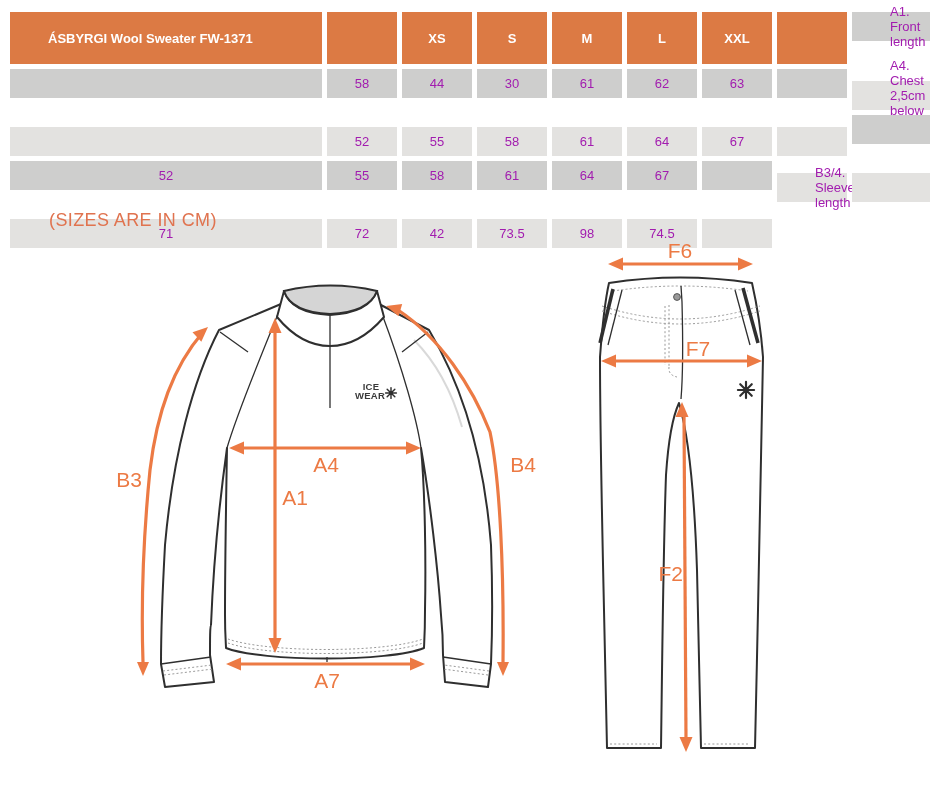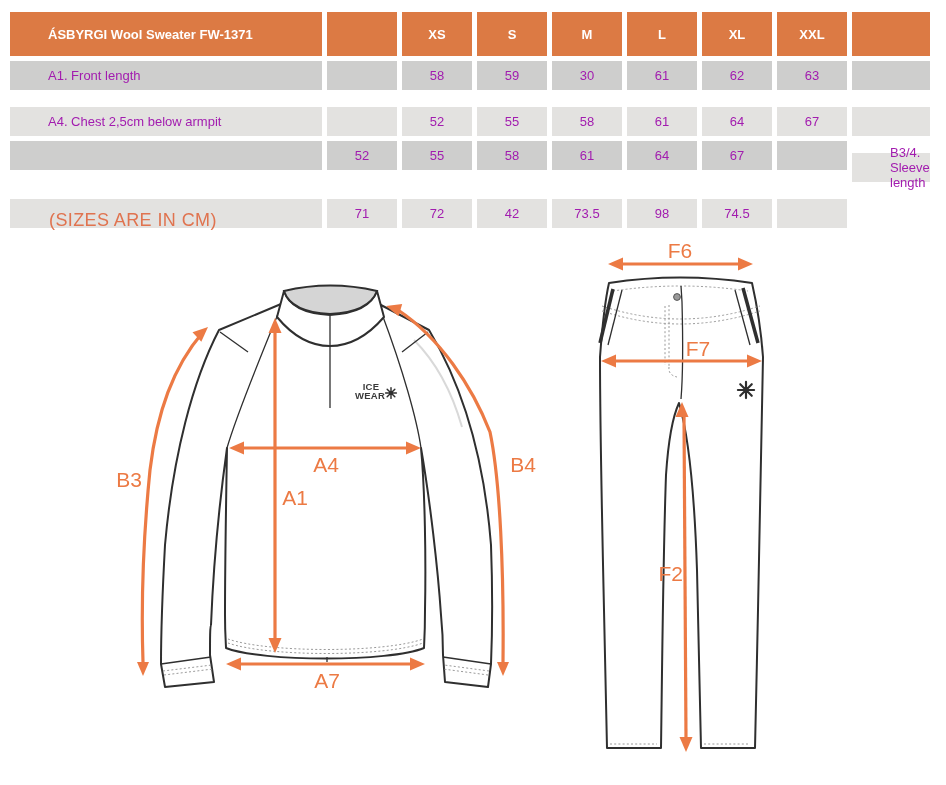--- a/index.html
+++ b/index.html
@@ -11,21 +11,21 @@
     position:absolute;left:10px;top:12px;
     display:grid;
     grid-template-columns:312px 70px 70px 70px 70px 70px 70px 70px 78px;
     gap:5px;
   }
   .cell{
     display:flex;align-items:center;justify-content:center;
     height:29px;font-size:13px;color:#a21caf;
   }
   .hdr{
-    height:44px;background:#DC7A44;color:#ffffff;font-weight:bold;
+    height:52px;background:#DC7A44;color:#ffffff;font-weight:bold;
   }
   .label-cell{justify-content:flex-start;padding-left:38px;box-sizing:border-box;}
   .rd{background:#CECECD;}
   .rl{background:#E3E2E0;margin-top:12px;}
   .note{
     position:absolute;left:49px;top:210px;
     font-size:18px;letter-spacing:0.4px;color:#E0734F;
   }
   .diagram-svg{position:absolute;left:0;top:232px;}
   .mlabel{
@@ -45,28 +45,27 @@
 <body>
 
 <div class="size-table">
 
   <div class="cell hdr label-cell">ÁSBYRGI  Wool Sweater FW-1371</div>
   <div class="cell hdr"></div>
   <div class="cell hdr">XS</div>
   <div class="cell hdr">S</div>
   <div class="cell hdr">M</div>
   <div class="cell hdr">L</div>
-  <div class="cell hdr">XL</div>
   <div class="cell hdr">XXL</div>
   <div class="cell hdr"></div>
 
   <div class="cell rd label-cell">A1. Front length</div>
   <div class="cell rd"></div>
   <div class="cell rd">58</div>
-  <div class="cell rd">59</div>
+  <div class="cell rd">44</div>
   <div class="cell rd">30</div>
   <div class="cell rd">61</div>
   <div class="cell rd">62</div>
   <div class="cell rd">63</div>
   <div class="cell rd"></div>
 
   <div class="cell rl label-cell">A4. Chest 2,5cm below armpit</div>
   <div class="cell rl"></div>
   <div class="cell rl">52</div>
   <div class="cell rl">55</div>

